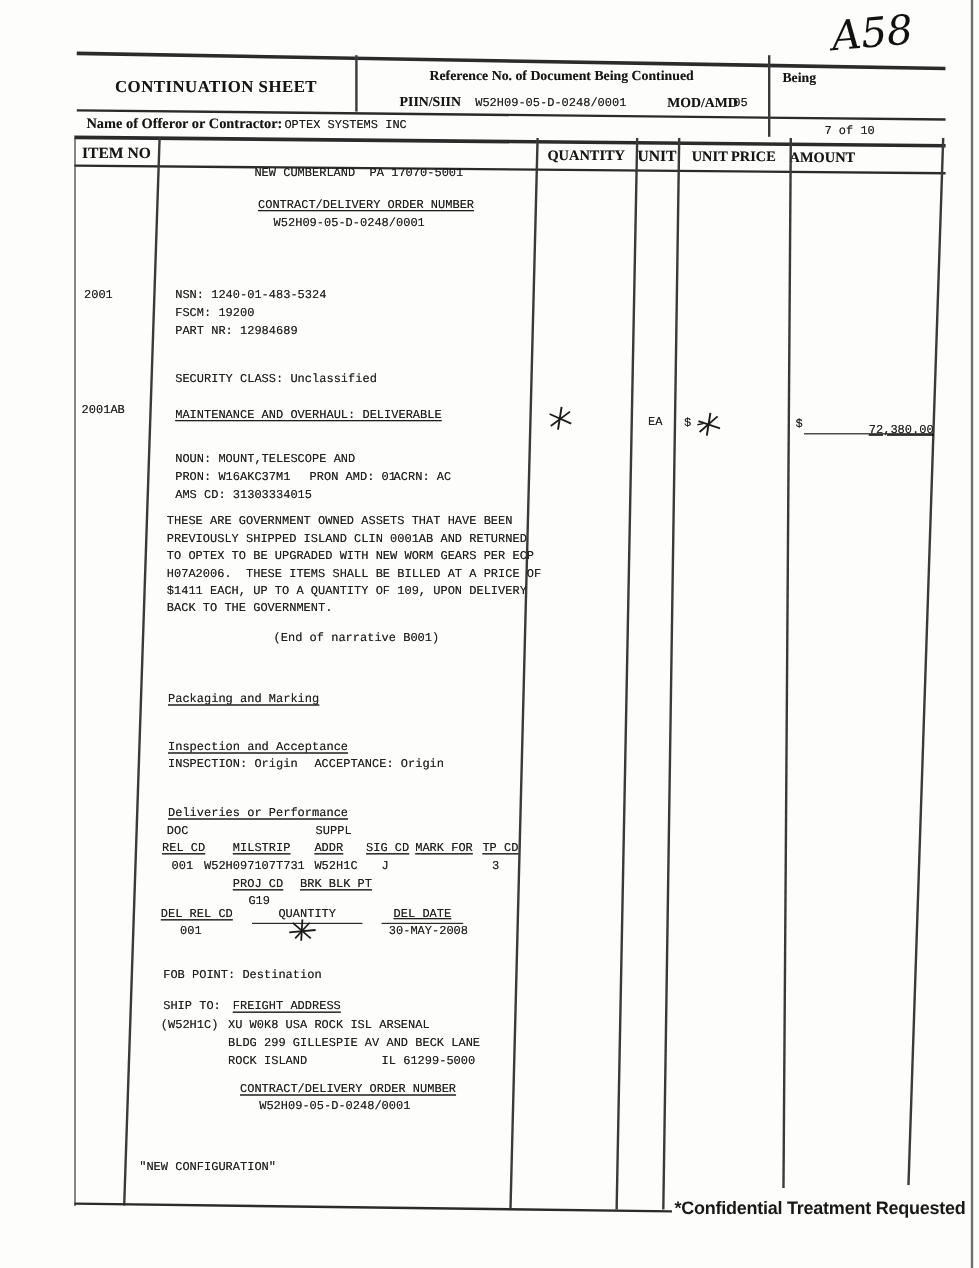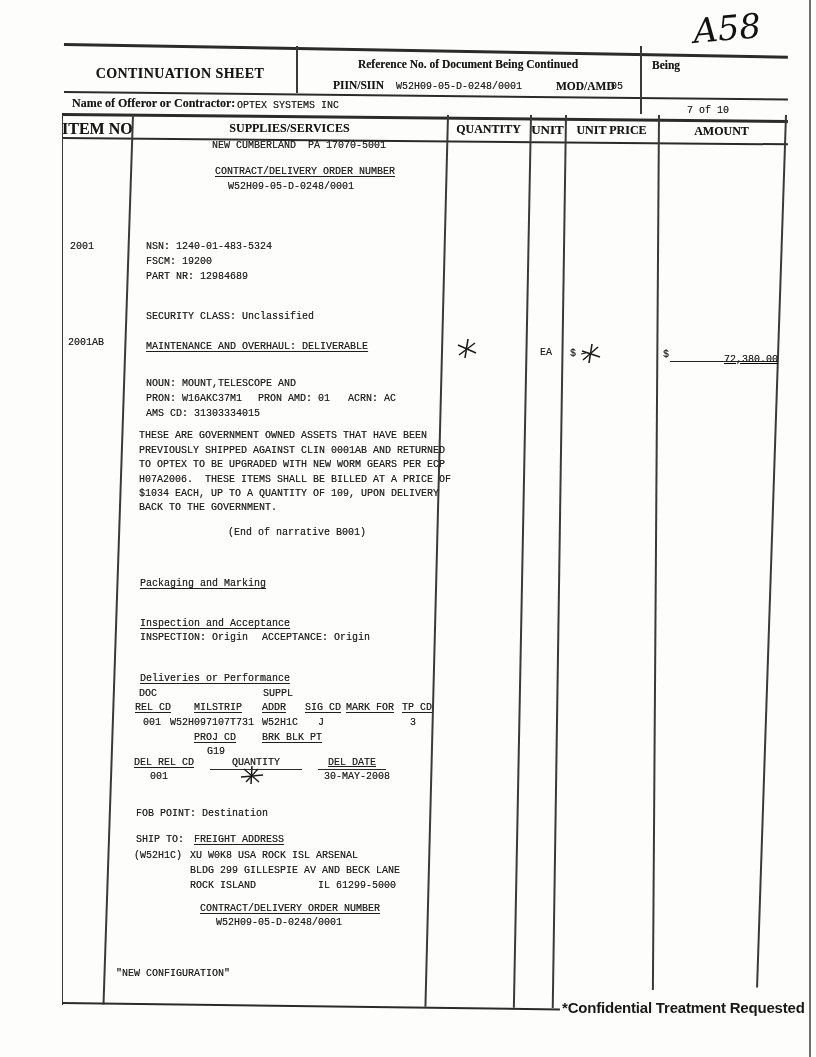--- a/index.html
+++ b/index.html
@@ -43,26 +43,25 @@
   <div class="t" style="left:396px;top:81px;">W52H09-05-D-0248/0001</div>
   <div class="ser" style="left:556px;top:80px;font-size:11.5px;">MOD/AMD</div>
   <div class="t" style="left:611px;top:81px;">05</div>
 
   <div class="ser" style="left:652px;top:59px;font-size:11.5px;">Being</div>
   <div class="t" style="left:687px;top:62px;margin-top:43px;">7 of 10</div>
 
   <div class="ser" style="left:72px;top:96px;font-size:12px;">Name of Offeror or Contractor:</div>
   <div class="t" style="left:237px;top:100px;">OPTEX SYSTEMS INC</div>
 
-  <div class="ser" style="left:62px;top:120px;width:70px;text-align:center;font-size:16px;">ITEM NO</div>
-  <div class="ser" style="left:132px;top:121px;width:315px;text-align:center;font-size:12px;">SUPPLIES/SERVICES</div>
+  <div class="ser" style="left:62px;top:120px;width:70px;text-align:center;font-size:13px;">ITEM NO</div>
   <div class="ser" style="left:447px;top:122px;width:83px;text-align:center;font-size:12px;">QUANTITY</div>
   <div class="ser" style="left:530px;top:122px;width:35px;text-align:center;font-size:13px;">UNIT</div>
   <div class="ser" style="left:565px;top:123px;width:93px;text-align:center;font-size:12px;">UNIT PRICE</div>
-  <div class="ser" style="left:658px;top:124px;width:127px;text-align:center;font-size:12px;">AMOUNT</div>
+  <div class="ser" style="left:658px;top:124px;width:127px;font-size:12px;">AMOUNT</div>
 
   <div class="vline" style="left:62px;top:115px;width:1.2px;height:890px;"></div>
   <div class="vline" style="left:132px;top:115px;width:1.5px;height:890px;transform:rotate(1.9deg);"></div>
   <div class="vline" style="left:447px;top:115px;width:1.5px;height:892px;transform:rotate(1.45deg);"></div>
   <div class="vline" style="left:530px;top:115px;width:1.5px;height:893px;transform:rotate(1.1deg);"></div>
   <div class="vline" style="left:565px;top:115px;width:1.5px;height:893px;transform:rotate(0.85deg);"></div>
   <div class="vline" style="left:658px;top:115px;width:1.5px;height:875px;transform:rotate(0.4deg);"></div>
   <div class="vline" style="left:785px;top:115px;width:1.5px;height:873px;transform:rotate(1.9deg);"></div>
   <div class="hline" style="left:62px;top:1002px;width:498px;height:1.5px;transform:rotate(0.75deg);"></div>
   <div class="scan-edge" style="left:809px;top:0;width:2px;height:1057px;"></div>
@@ -94,28 +93,28 @@
     <path d="M0 11 L5 10" stroke="#1a1a1a" stroke-width="1.2" fill="none"></path>
   </svg>
   <div class="t" style="left:663px;top:349px;">$</div>
   <div class="amount-line" style="left:670px;top:348px;width:108px;height:13px;text-decoration:underline;">
     <span class="t" style="position:static;">72,380.00</span>
   </div>
 
   <div class="t" style="left:146px;top:378px;">NOUN: MOUNT,TELESCOPE AND</div>
   <div class="t" style="left:146px;top:393px;">PRON: W16AKC37M1</div>
   <div class="t" style="left:258px;top:393px;">PRON AMD: 01</div>
-  <div class="t" style="left:348px;top:393px;">ACRN: AC</div>
+  <div class="t" style="left:328px;top:393px;">ACRN: AC</div>
   <div class="t" style="left:146px;top:408px;">AMS CD: 31303334015</div>
 
   <div class="t" style="left:139px;top:430px;">THESE ARE GOVERNMENT OWNED ASSETS THAT HAVE BEEN</div>
-  <div class="t" style="left:139px;top:445px;">PREVIOUSLY SHIPPED AGAINST CLIN 0001AB AND RETURNED</div>
+  <div class="t" style="left:139px;top:445px;">PREVIOUSLY SHIPPED ISLAND CLIN 0001AB AND RETURNED</div>
   <div class="t" style="left:139px;top:459px;">TO OPTEX TO BE UPGRADED WITH NEW WORM GEARS PER ECP</div>
   <div class="t" style="left:139px;top:474px;">H07A2006.  THESE ITEMS SHALL BE BILLED AT A PRICE OF</div>
-  <div class="t" style="left:139px;top:488px;">$1034 EACH, UP TO A QUANTITY OF 109, UPON DELIVERY</div>
+  <div class="t" style="left:139px;top:488px;">$1411 EACH, UP TO A QUANTITY OF 109, UPON DELIVERY</div>
   <div class="t" style="left:139px;top:502px;">BACK TO THE GOVERNMENT.</div>
   <div class="t" style="left:228px;top:527px;">(End of narrative B001)</div>
 
   <div class="t u" style="left:140px;top:578px;">Packaging and Marking</div>
   <div class="t u" style="left:140px;top:618px;">Inspection and Acceptance</div>
   <div class="t" style="left:140px;top:632px;">INSPECTION: Origin</div>
   <div class="t" style="left:262px;top:632px;">ACCEPTANCE: Origin</div>
 
   <div class="t u" style="left:140px;top:673px;">Deliveries or Performance</div>
   <div class="t" style="left:139px;top:688px;">DOC</div>
@@ -125,21 +124,21 @@
   <div class="t u" style="left:262px;top:702px;">ADDR</div>
   <div class="t u" style="left:305px;top:702px;">SIG CD</div>
   <div class="t u" style="left:346px;top:702px;">MARK FOR</div>
   <div class="t u" style="left:402px;top:702px;">TP CD</div>
   <div class="t" style="left:143px;top:717px;">001</div>
   <div class="t" style="left:170px;top:717px;">W52H097107T731</div>
   <div class="t" style="left:262px;top:717px;">W52H1C</div>
   <div class="t" style="left:318px;top:717px;">J</div>
   <div class="t" style="left:410px;top:717px;">3</div>
   <div class="t u" style="left:194px;top:732px;">PROJ CD</div>
-  <div class="t u" style="left:262px;top:732px;text-align:center;">BRK BLK PT</div>
+  <div class="t u" style="left:250px;top:732px;text-align:center;">BRK BLK PT</div>
   <div class="t" style="left:207px;top:746px;">G19</div>
 
   <div class="t u" style="left:134px;top:757px;">DEL REL CD</div>
   <div class="t" style="left:210px;top:757px;"><span class="uw">QUANTITY</span></div>
   <div class="t" style="left:318px;top:757px;text-decoration:underline;"><span class="ud">DEL DATE</span></div>
   <div class="t" style="left:150px;top:771px;">001</div>
   <svg class="ast" style="left:240px;top:766px;" width="24" height="20" viewBox="0 0 24 20">
     <path d="M12 0 L11 18" stroke="#1a1a1a" stroke-width="1.5" fill="none"></path>
     <path d="M1 11 L23 9" stroke="#1a1a1a" stroke-width="1.5" fill="none"></path>
     <path d="M4 3 L19 16" stroke="#1a1a1a" stroke-width="1.4" fill="none"></path>

